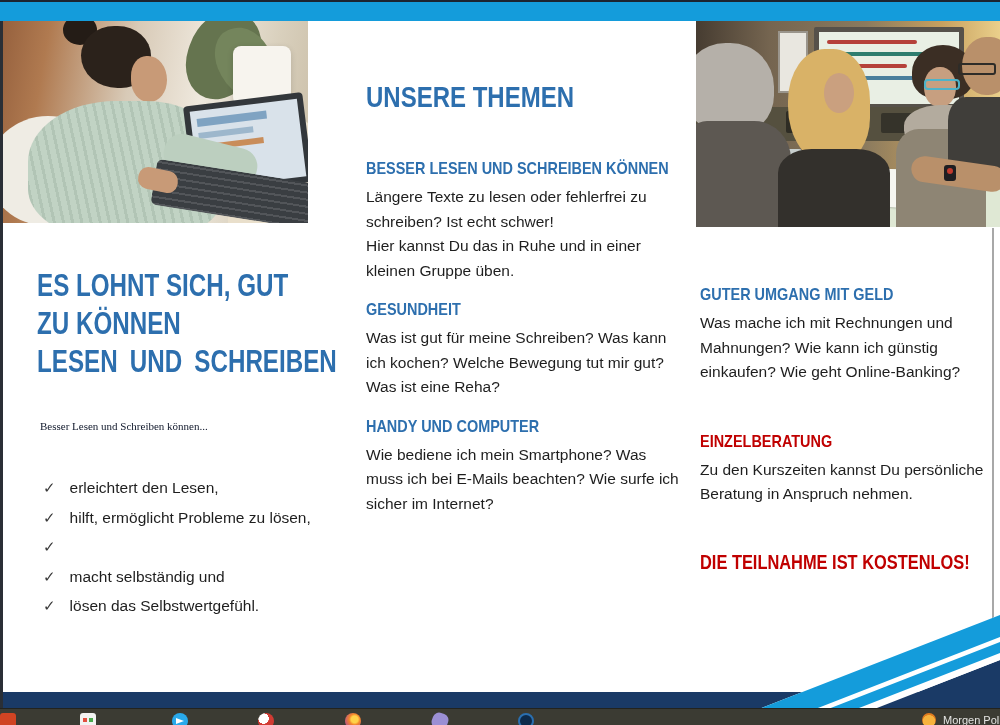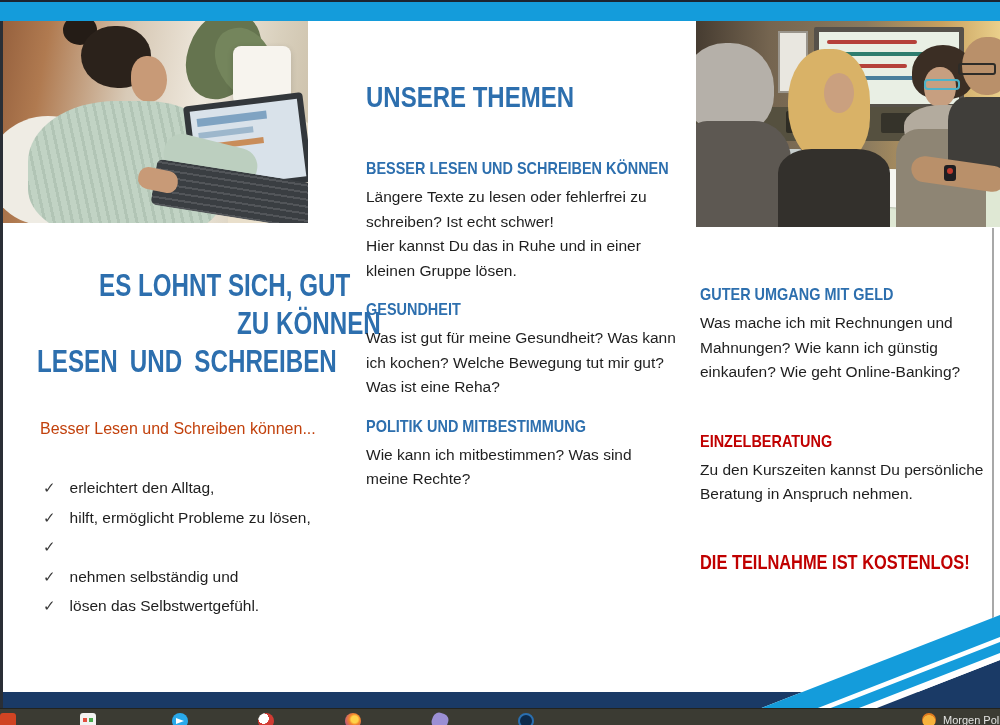--- a/index.html
+++ b/index.html
@@ -70,22 +70,22 @@
   .pr-man-arm{left:215px;top:140px;width:95px;height:26px;background:#b9906a;border-radius:13px;transform:rotate(8deg);}
   .pr-watch{left:248px;top:144px;width:12px;height:16px;background:#1e1e22;border-radius:3px;}
   .pr-watch-dot{left:251px;top:147px;width:6px;height:6px;background:#c03a2e;border-radius:50%;}
 
   
   .disp{color:#2d6fae;font-weight:bold;}
   .title-line{display:inline-block;font-size:31px;line-height:38px;white-space:nowrap;
     transform:scaleX(0.78);transform-origin:0 50%;}
   .wide-words{word-spacing:7px;}
   .left-title{position:absolute;left:34px;top:246px;}
-  .left-title div{height:38px;text-align:right;}
-  .intro{position:absolute;left:37px;top:399px;font-size:16px;color:#c2410c;}
+  .left-title div{height:38px;}
+  .intro{position:absolute;left:37px;top:399px;font-size:11px;color:#0f172a;font-family:Liberation Serif, serif;}
   .checklist{position:absolute;left:40px;top:455px;}
   .check-item{display:flex;align-items:flex-start;margin-bottom:6px;line-height:23.5px;font-size:15.5px;color:#1e1e1e;}
   .check-mark{color:#3a3a3a;margin-right:14px;font-size:15px;}
 
   .mid-col{position:absolute;left:363px;top:59px;width:330px;}
   .mid-heading{font-size:30px;line-height:34px;display:inline-block;transform:scaleX(0.8);
     transform-origin:0 50%;white-space:nowrap;margin:0 0 28px 0;}
   .sec-title{font-size:17px;font-weight:bold;color:#2d6fae;display:inline-block;
     transform:scaleX(0.85);transform-origin:0 50%;white-space:nowrap;margin:17px 0 6px 0;}
   .sec-title.red{color:#c00000;}
@@ -187,58 +187,59 @@
       <div><span class="title-line">ES LOHNT SICH, GUT</span></div>
       <div><span class="title-line">ZU KÖNNEN</span></div>
       <div><span class="title-line wide-words">LESEN UND SCHREIBEN</span></div>
     </div>
 
     <div class="intro">Besser Lesen und Schreiben können...</div>
 
     <div class="checklist">
       <div class="check-item">
         <span class="check-mark">✓</span>
-        <span>erleichtert den Alltag,</span>
+        <span>erleichtert den Lesen,</span>
       </div>
       <div class="check-item">
         <span class="check-mark">✓</span>
         <span>hilft, ermöglicht Probleme zu lösen,</span>
       </div>
       <div class="check-item">
         <span class="check-mark">✓</span>
       </div>
       <div class="check-item">
         <span class="check-mark">✓</span>
-        <span>nehmen selbständig und</span>
+        <span>macht selbständig und</span>
       </div>
       <div class="check-item">
         <span class="check-mark">✓</span>
         <span>lösen das Selbstwertgefühl.</span>
       </div>
     </div>
 
     <div class="mid-col">
       <h1 class="mid-heading disp">UNSERE THEMEN</h1>
       <div>
         <div class="sec-title">BESSER LESEN UND SCHREIBEN KÖNNEN</div>
         <p class="sec-body">Längere Texte zu lesen oder fehlerfrei zu
 schreiben? Ist echt schwer!
 Hier kannst Du das in Ruhe und in einer
-kleinen Gruppe lösen.</p>
+kleinen Gruppe üben.</p>
       </div>
       <div>
         <div class="sec-title">GESUNDHEIT</div>
-        <p class="sec-body">Was ist gut für meine Gesundheit? Was kann
+        <p class="sec-body">Was ist gut für meine Schreiben? Was kann
 ich kochen? Welche Bewegung tut mir gut?
 Was ist eine Reha?</p>
       </div>
       <div>
-        <div class="sec-title">POLITIK UND MITBESTIMMUNG</div>
-        <p class="sec-body">Wie kann ich mitbestimmen? Was sind
-meine Rechte?</p>
+        <div class="sec-title">HANDY UND COMPUTER</div>
+        <p class="sec-body">Wie bediene ich mein Smartphone? Was
+muss ich bei E-Mails beachten? Wie surfe ich
+sicher im Internet?</p>
       </div>
     </div>
 
     <div class="right-col">
       <div>
         <div class="sec-title">GUTER UMGANG MIT GELD</div>
         <p class="sec-body">Was mache ich mit Rechnungen und
 Mahnungen? Wie kann ich günstig
 einkaufen? Wie geht Online-Banking?</p>
       </div>

